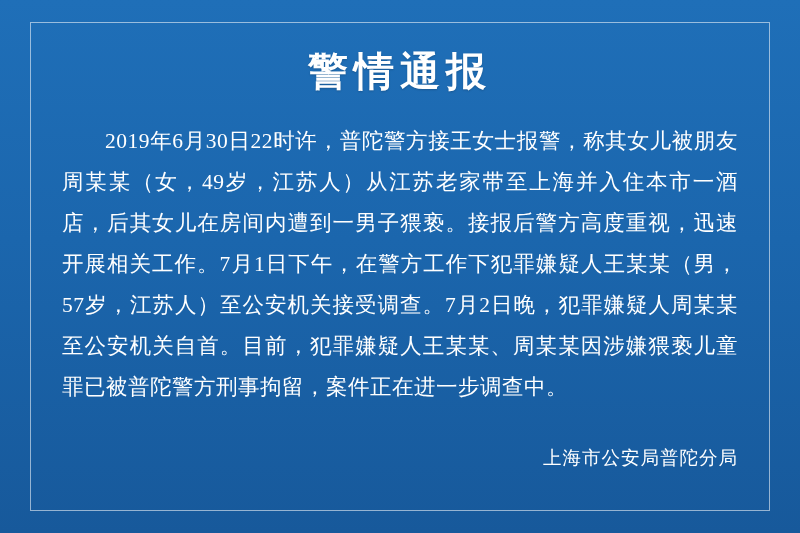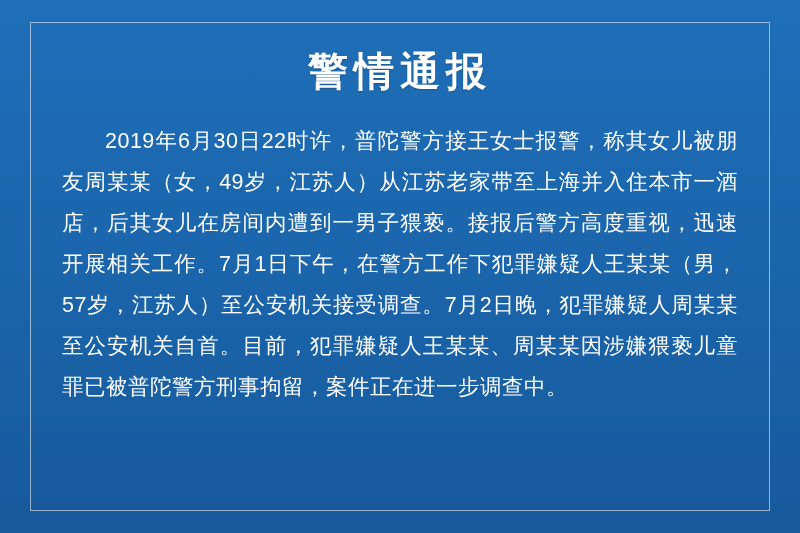--- a/index.html
+++ b/index.html
@@ -48,21 +48,21 @@
     margin: 14px 0 0 0;
     text-shadow: 0 1px 2px rgba(0,0,0,0.18);
   }
   .body-text {
     color: #ffffff;
     font-size: 21.5px;
     line-height: 41px;
     text-align: justify;
     text-justify: inter-ideograph;
     text-indent: 2em;
-    font-family: Liberation Sans, sans-serif;
+    font-family: Liberation Serif, serif;
     letter-spacing: 0.5px;
   }
   .signature {
     margin-top: 34px;
     color: #ffffff;
     font-size: 18.5px;
     line-height: 32px;
     text-align: right;
     font-family: "DejaVu Sans", "Liberation Sans", sans-serif;
     letter-spacing: 1px;
@@ -73,15 +73,16 @@
 </style>
 </head>
 <body>
 
 <div class="poster">
   <div class="inner-frame"></div>
   <div class="content">
     <h1 class="title">警情通报</h1>
     <p class="body-text">2019年6月30日22时许，普陀警方接王女士报警，称其女儿被朋友周某某（女，49岁，江苏人）从江苏老家带至上海并入住本市一酒店，后其女儿在房间内遭到一男子猥亵。接报后警方高度重视，迅速开展相关工作。7月1日下午，在警方工作下犯罪嫌疑人王某某（男，57岁，江苏人）至公安机关接受调查。7月2日晚，犯罪嫌疑人周某某至公安机关自首。目前，犯罪嫌疑人王某某、周某某因涉嫌猥亵儿童罪已被普陀警方刑事拘留，案件正在进一步调查中。</p>
     <div class="signature">
+      <div>上海市公安局普陀分局</div>
     </div>
   </div>
 </div>
 
 </body></html>

